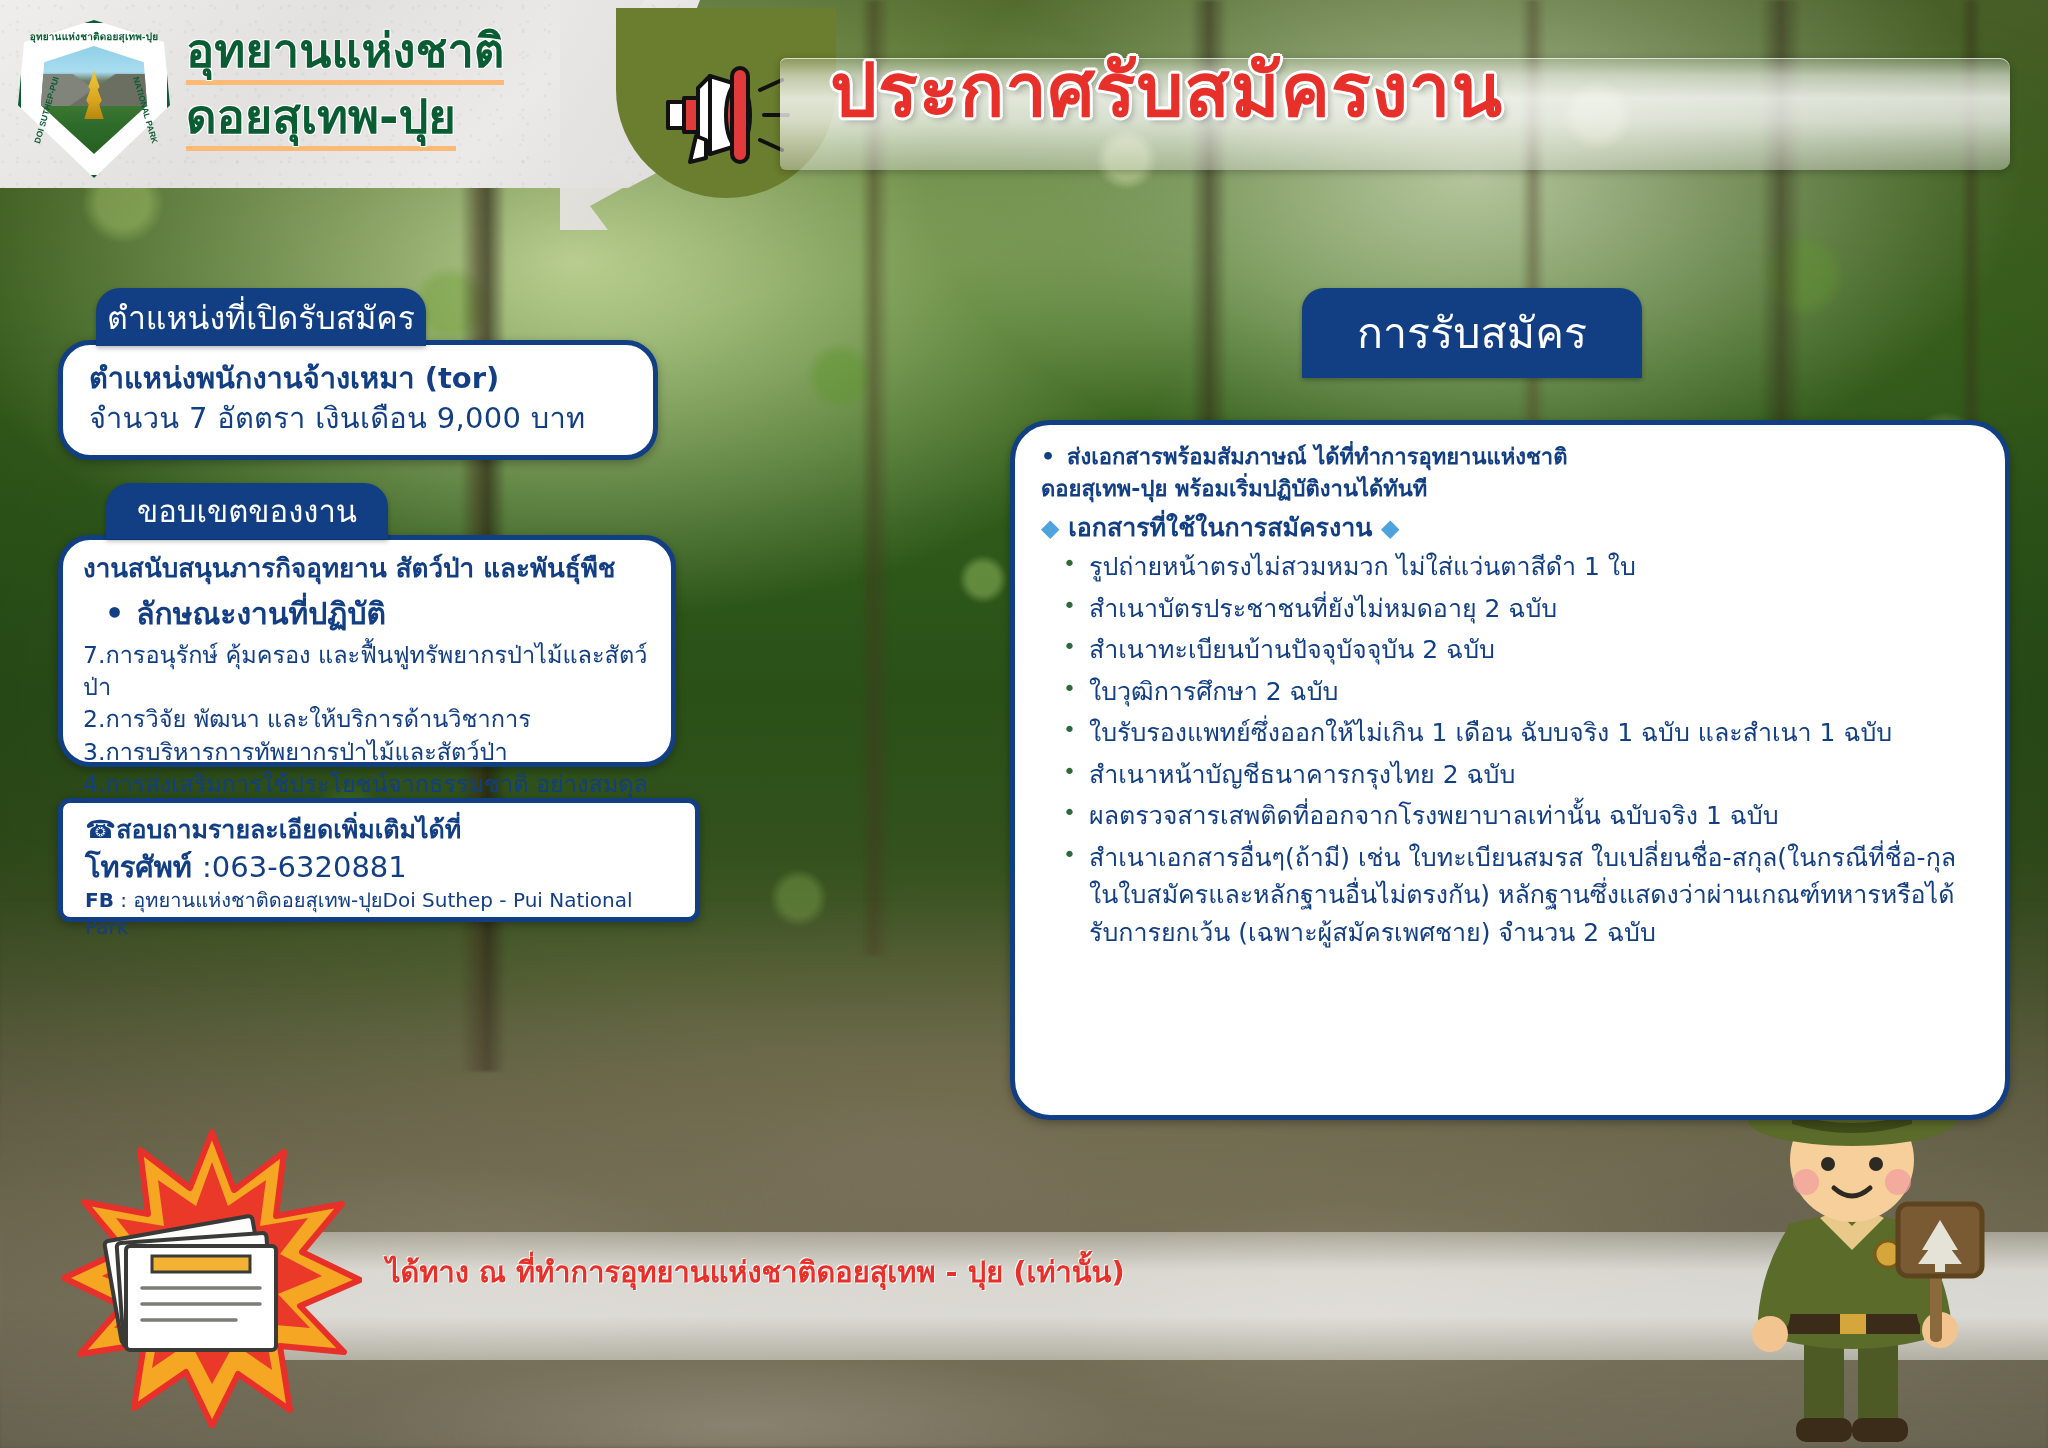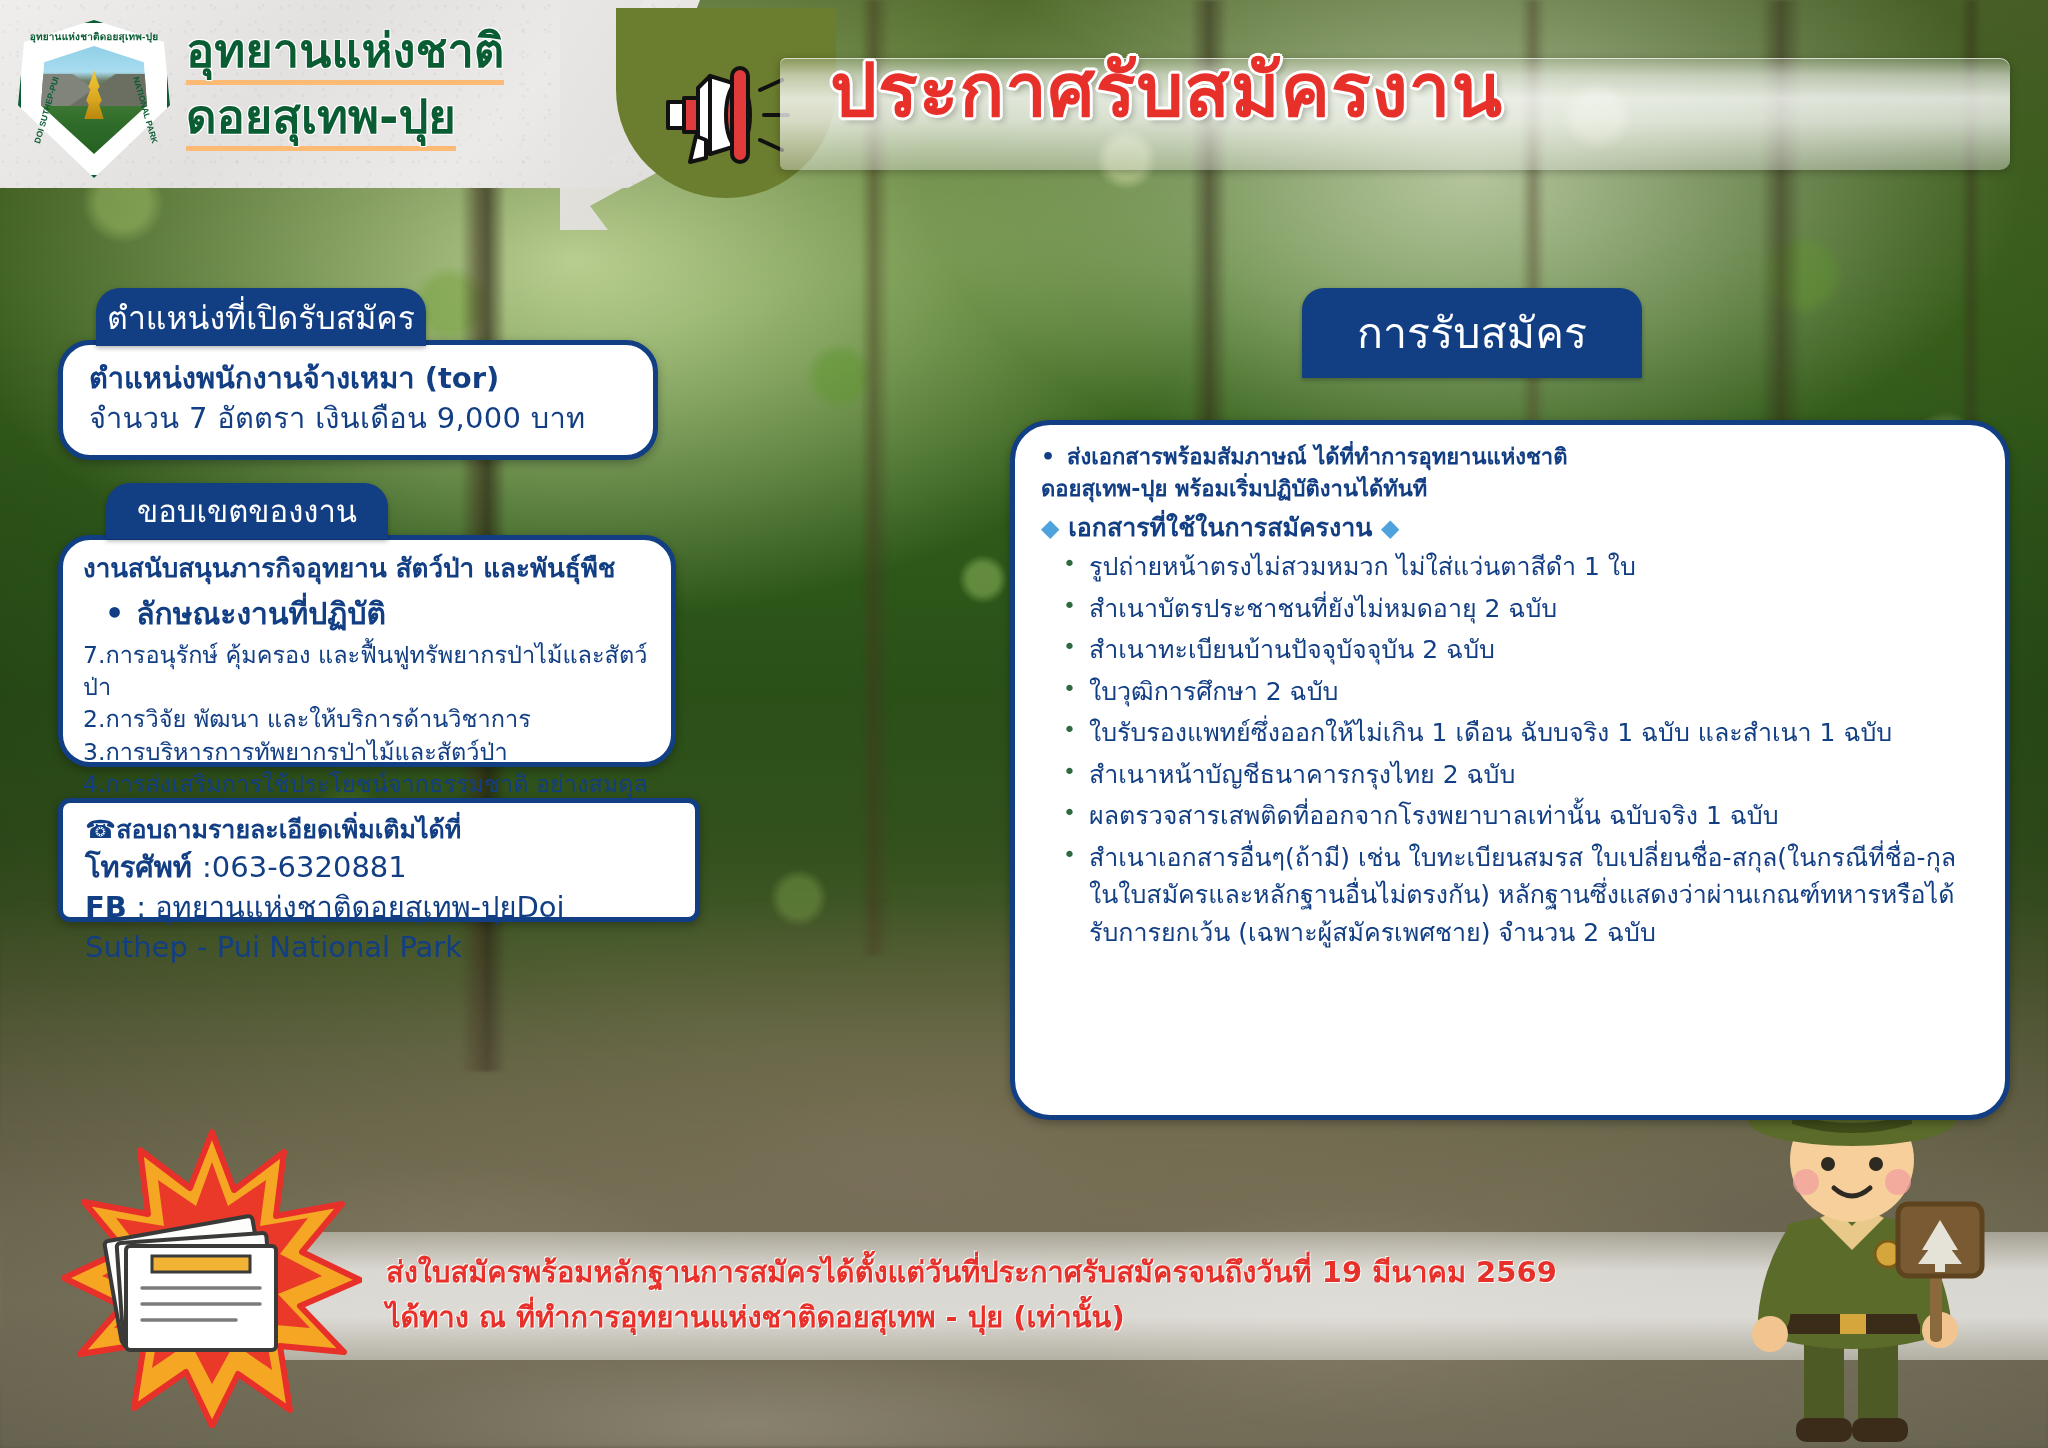--- a/index.html
+++ b/index.html
@@ -275,21 +275,21 @@
   #scope-body   { left: 58px; top: 535px; width: 618px; height: 232px; padding: 12px 22px 0 20px; }
   #scope-body .s-title { font-size: 26px; font-weight: 700; line-height: 1.25; }
   #scope-body .s-sub   { font-size: 30px; font-weight: 700; margin: 5px 0 2px 22px; }
   #scope-body .s-sub::before { content: "\2022"; margin-right: 12px; }
   #scope-body .s-item { font-size: 23.5px; font-weight: 400; line-height: 1.38; }
 
   #contact-body { left: 58px; top: 798px; width: 642px; height: 124px; padding: 10px 22px 0 22px; border-radius: 12px; }
   #contact-body .c1 { font-size: 25px; font-weight: 700; line-height: 1.35; }
   #contact-body .c2 { font-size: 29px; line-height: 1.38; }
   #contact-body .c2 b { font-weight: 700; }
-  #contact-body .c3 { font-size: 29px; line-height: 1.38; }
+  #contact-body .c3 { font-size: 20px; line-height: 1.38; }
   #contact-body .c3 b { font-weight: 700; }
 
   
   #apply-header { left: 1302px; top: 288px; width: 340px; height: 90px; font-size: 43px; border-radius: 22px 22px 0 0; }
   #apply-body {
     left: 1010px; top: 420px; width: 1000px; height: 700px;
     padding: 16px 26px 0 26px; border-radius: 40px;
   }
   .ab-lead { font-size: 22px; font-weight: 700; line-height: 1.45; }
   .ab-lead .b { margin-right: 12px; }
@@ -447,21 +447,20 @@
       <li>ใบวุฒิการศึกษา 2 ฉบับ</li>
       <li>ใบรับรองแพทย์ซึ่งออกให้ไม่เกิน 1 เดือน ฉับบจริง 1 ฉบับ และสำเนา 1 ฉบับ</li>
       <li>สำเนาหน้าบัญชีธนาคารกรุงไทย 2 ฉบับ</li>
       <li>ผลตรวจสารเสพติดที่ออกจากโรงพยาบาลเท่านั้น ฉบับจริง  1 ฉบับ</li>
       <li>สำเนาเอกสารอื่นๆ(ถ้ามี) เช่น ใบทะเบียนสมรส ใบเปลี่ยนชื่อ-สกุล(ในกรณีที่ชื่อ-กุล ในใบสมัครและหลักฐานอื่นไม่ตรงกัน) หลักฐานซึ่งแสดงว่าผ่านเกณฑ์ทหารหรือได้รับการยกเว้น (เฉพาะผู้สมัครเพศชาย) จำนวน 2 ฉบับ</li>
     </ul>
   </div>
 
   <div class="bottom-band"></div>
   <div class="bottom-text">
-    <div>ส่งใบสมัครพร้อมหลักฐานการสมัครได้ตั้งแต่วันที่ประกาศรับสมัครจนถึงวันที่ 19 มีนาคม 2569</div>
     <div>ได้ทาง ณ ที่ทำการอุทยานแห่งชาติดอยสุเทพ - ปุย (เท่านั้น)</div>
   </div>
 
   <svg class="starburst" viewBox="0 0 300 300">
     <path d="M150 4 L172 62 L222 24 L214 88 L280 76 L240 124 L298 152 L238 178 L282 224 L218 218 L228 282 L176 246 L150 298 L124 244 L72 280 L82 216 L18 226 L60 178 L2 150 L62 122 L22 74 L86 86 L78 22 L128 60 Z" fill="#f5a623" stroke="#e8302a" stroke-width="6" stroke-linejoin="round"></path>
     <path d="M150 34 L166 78 L204 52 L198 98 L246 90 L218 126 L260 148 L216 166 L248 200 L202 196 L210 242 L172 216 L150 256 L128 214 L90 240 L98 194 L52 200 L84 166 L40 148 L82 126 L54 90 L102 98 L96 52 L134 78 Z" fill="#e8302a" opacity=".92"></path>
     <g transform="translate(44,84)">
       <rect x="6" y="16" width="150" height="104" rx="4" fill="#fdfdfb" stroke="#3a3a38" stroke-width="4" transform="rotate(-10 80 68)"></rect>
       <rect x="14" y="26" width="150" height="104" rx="4" fill="#fdfdfb" stroke="#3a3a38" stroke-width="4" transform="rotate(-4 88 78)"></rect>
       <rect x="20" y="34" width="150" height="104" rx="4" fill="#ffffff" stroke="#3a3a38" stroke-width="4"></rect>

